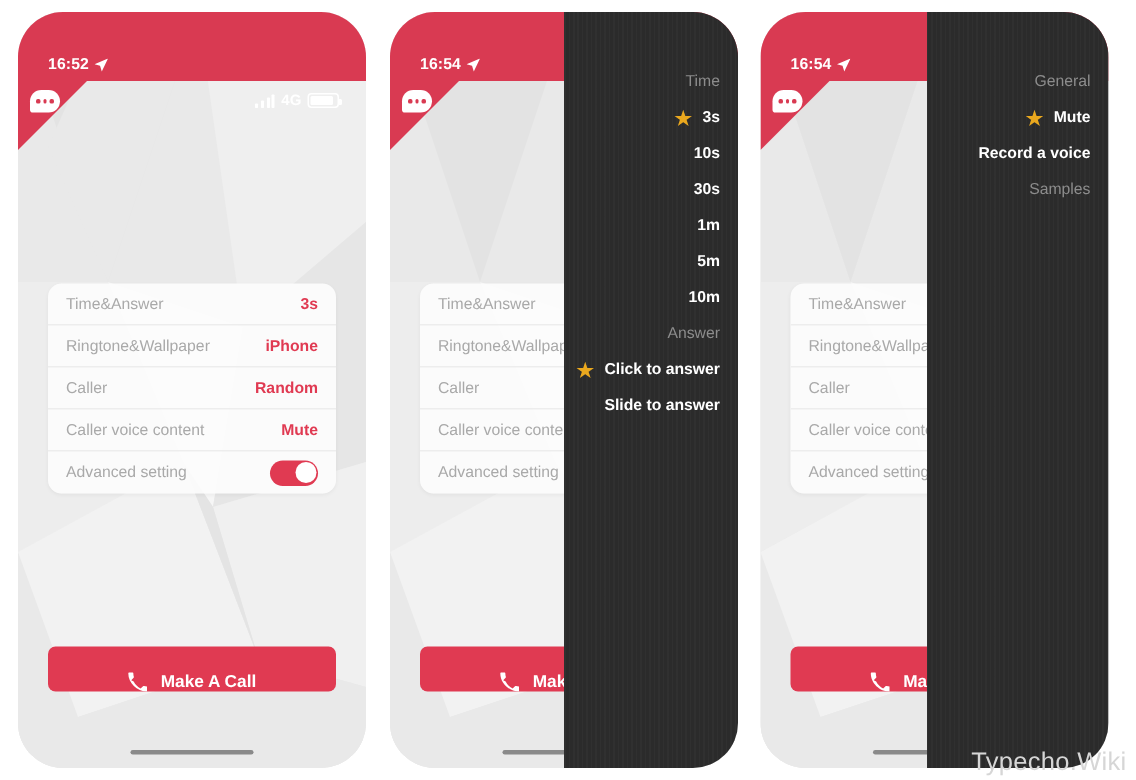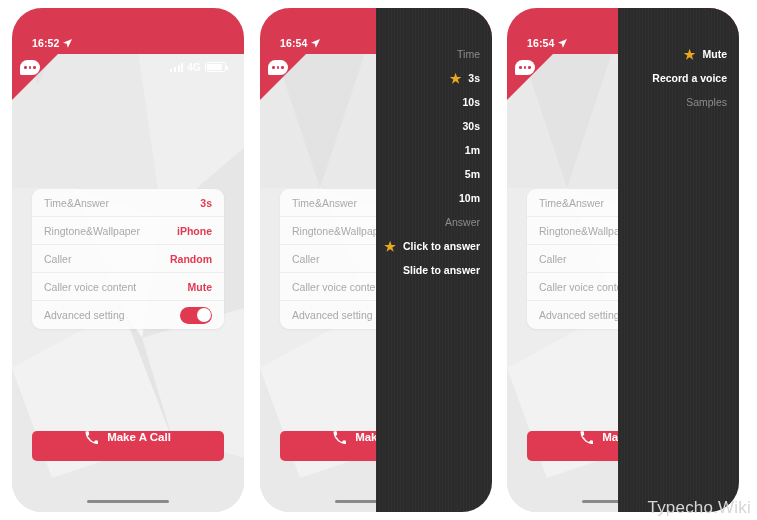--- a/index.html
+++ b/index.html
@@ -118,21 +118,21 @@
     width:14px; height:14px; border-radius:50%;
     background:#fff; display:block;
   }
 
   
   .call-btn {
     position: absolute; left: 20px; top: 423px;
     width: 192px; height: 30px;
     background: #e03a52;
     border-radius: 5px;
-    display:flex; align-items:flex-start; justify-content:center; gap:9px;
+    display:flex; align-items:flex-end; justify-content:center; gap:9px;
     color:#fff; font-size:11.5px; font-weight:600;
     z-index: 2;
   }
 
   
   .home-bar {
     position:absolute; bottom: 9px; left: 50%;
     transform: translateX(-50%);
     width: 82px; height: 3.2px; border-radius: 2px;
     background: #8a8a8a;
@@ -439,20 +439,23 @@
 
     <div class="call-btn">
       <svg width="13" height="13" viewBox="0 0 24 24" fill="#fff">
           <path d="M6.6 10.8c1.9 3.7 4.9 6.7 8.6 8.6l2.9-2.9c.4-.4.9-.5 1.3-.3 1.2.4 2.6.6 4 .6.7 0 1.2.5 1.2 1.2V22c0 .7-.5 1.2-1.2 1.2C10.8 23.2 0 12.4 0 .8 0 .1.5-.4 1.2-.4H5c.7 0 1.2.5 1.2 1.2 0 1.4.2 2.8.6 4 .1.4 0 .9-.3 1.3l-2.9 2.9z" transform="translate(1 1)"></path>
         </svg>
       <span>Make A Call</span>
     </div>
     <div class="home-bar"></div>
 
     <div class="dark-panel wide">
+      <div class="menu-item section">
+        <span>General</span>
+      </div>
       <div class="menu-item">
         <span class="star">★</span>
         <span>Mute</span>
       </div>
       <div class="menu-item">
         <span>Record a voice</span>
       </div>
       <div class="menu-item section">
         <span>Samples</span>
       </div>

